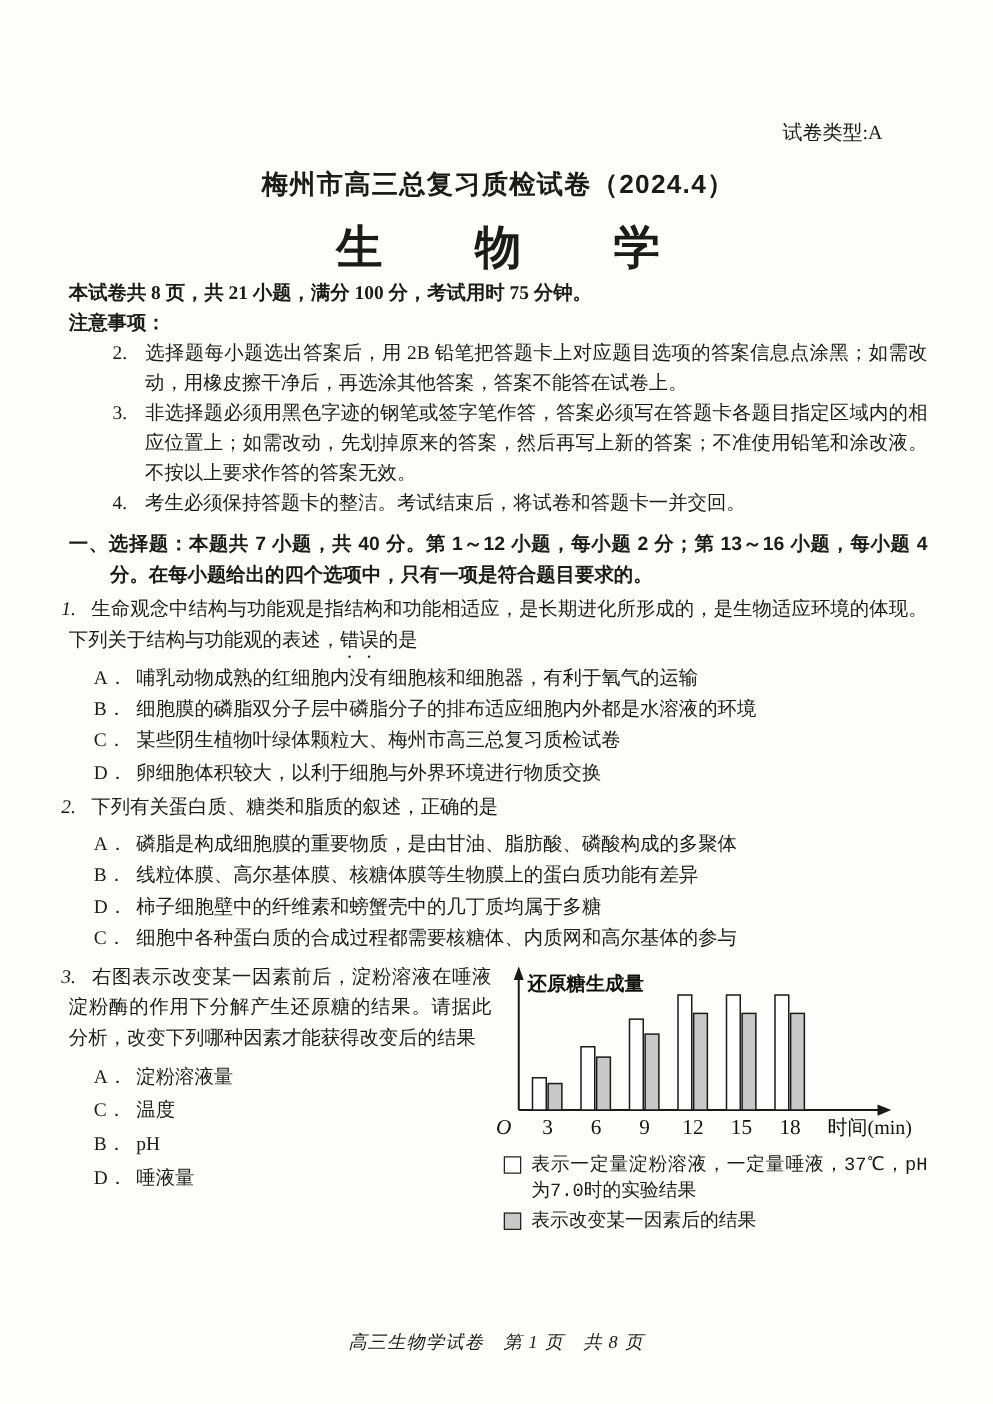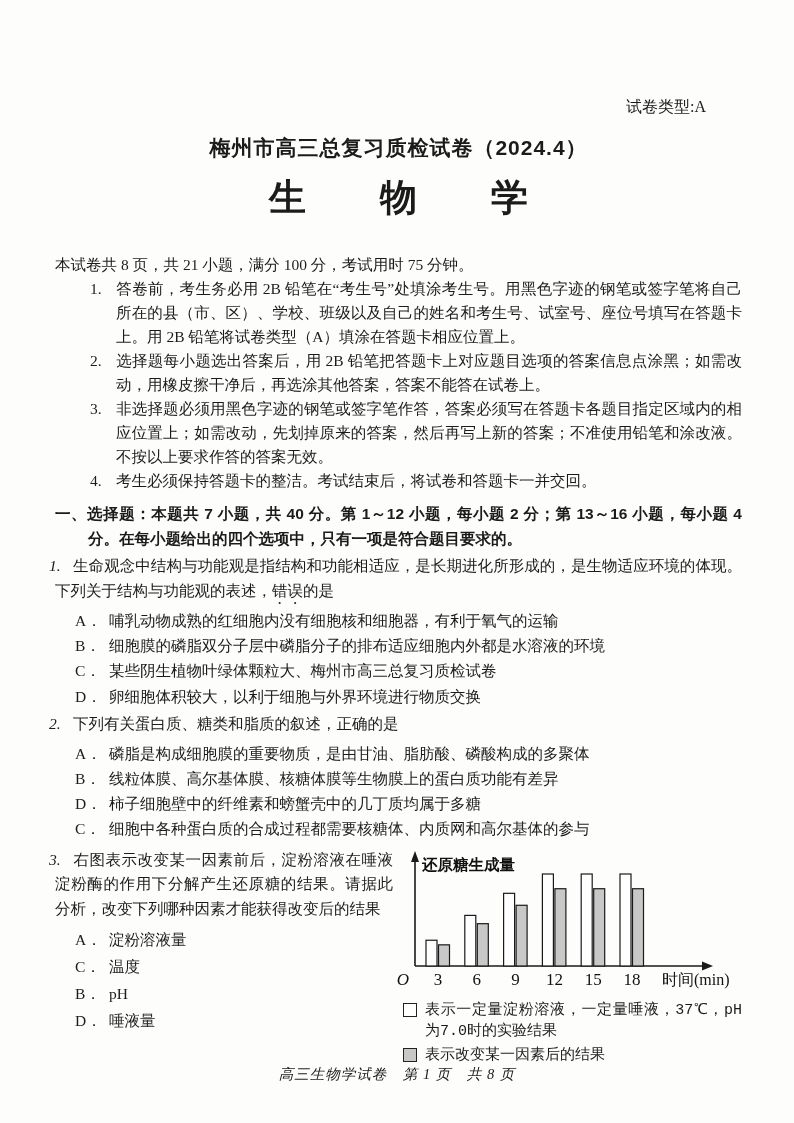--- a/index.html
+++ b/index.html
@@ -18,21 +18,21 @@
   .exam-title{
     text-align:center;margin-top:16px;
     font-family:"Liberation Sans","DejaVu Sans",sans-serif;
     font-weight:bold;font-size:21px;line-height:28px;letter-spacing:1px;
   }
   .subject-title{
     text-align:center;margin-top:12px;
     font-family:"Liberation Sans","DejaVu Sans",sans-serif;
     font-weight:bold;font-size:37px;line-height:48px;
   }
-  .exam-info{margin-top:30px;font-weight:normal;line-height:25px;}
+  .exam-info{font-weight:bold;line-height:25px;}
   .notice-title{font-weight:bold;line-height:24px;
     font-family:"Liberation Sans","DejaVu Sans",sans-serif;font-size:15.5px;}
   .notice-item{padding-left:61px;text-align:justify;line-height:24px;}
   .notice-num{display:inline-block;width:26px;margin-left:-26px;}
 
   .section-header{
     margin-top:8px;padding-left:33px;text-indent:-33px;
     font-weight:bold;line-height:25px;text-align:justify;
     font-family:"Liberation Sans","DejaVu Sans",sans-serif;font-size:15.5px;
   }
@@ -80,24 +80,22 @@
   <div class="content">
 
     <div class="paper-type">试卷类型:A</div>
 
     <div class="exam-title">梅州市高三总复习质检试卷（2024.4）</div>
 
     <div class="subject-title">生　　物　　学</div>
 
     <div class="exam-info">本试卷共 8 页，共 21 小题，满分 100 分，考试用时 75 分钟。</div>
 
+    <div class="notice-title">注意事项：</div>
 
-    <div class="notice-item">
-      <span class="notice-num">1.</span><span>答卷前，考生务必用 2B 铅笔在“考生号”处填涂考生号。用黑色字迹的钢笔或签字笔将自己所在的县（市、区）、学校、班级以及自己的姓名和考生号、试室号、座位号填写在答题卡上。用 2B 铅笔将试卷类型（A）填涂在答题卡相应位置上。</span>
-    </div>
     <div class="notice-item">
       <span class="notice-num">2.</span><span>选择题每小题选出答案后，用 2B 铅笔把答题卡上对应题目选项的答案信息点涂黑；如需改动，用橡皮擦干净后，再选涂其他答案，答案不能答在试卷上。</span>
     </div>
     <div class="notice-item">
       <span class="notice-num">3.</span><span>非选择题必须用黑色字迹的钢笔或签字笔作答，答案必须写在答题卡各题目指定区域内的相应位置上；如需改动，先划掉原来的答案，然后再写上新的答案；不准使用铅笔和涂改液。不按以上要求作答的答案无效。</span>
     </div>
     <div class="notice-item">
       <span class="notice-num">4.</span><span>考生必须保持答题卡的整洁。考试结束后，将试卷和答题卡一并交回。</span>
     </div>
 

